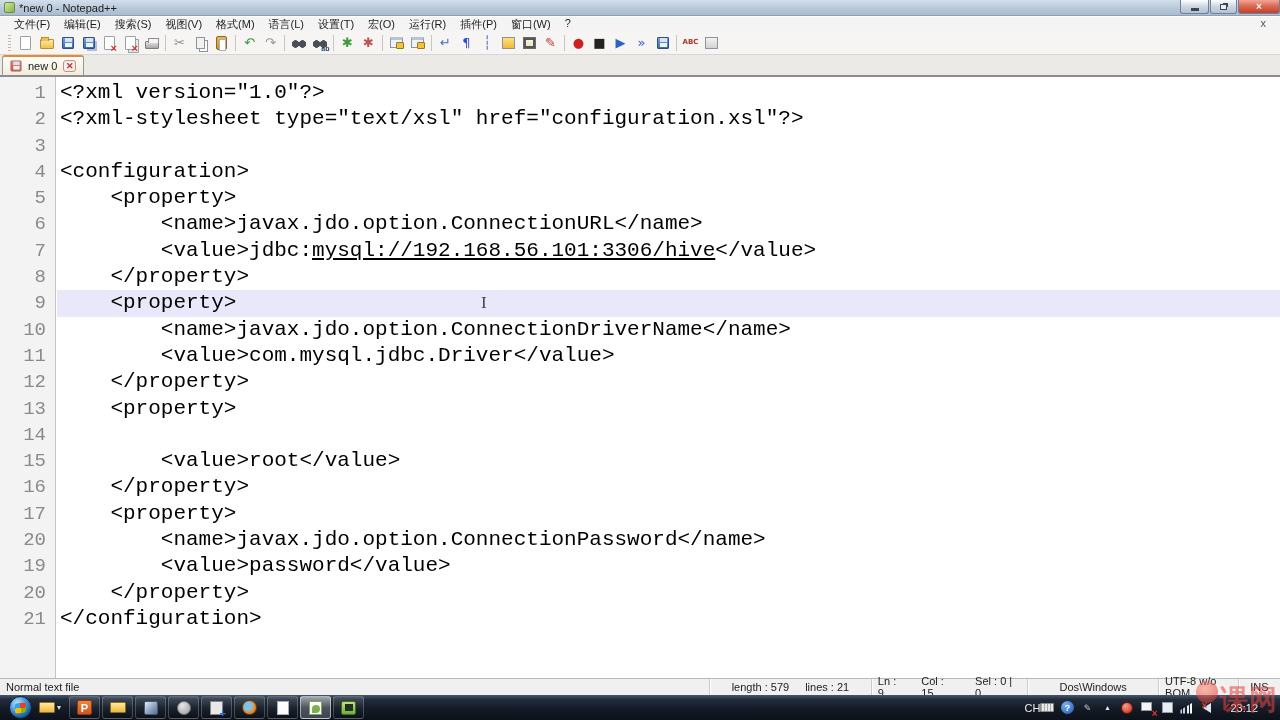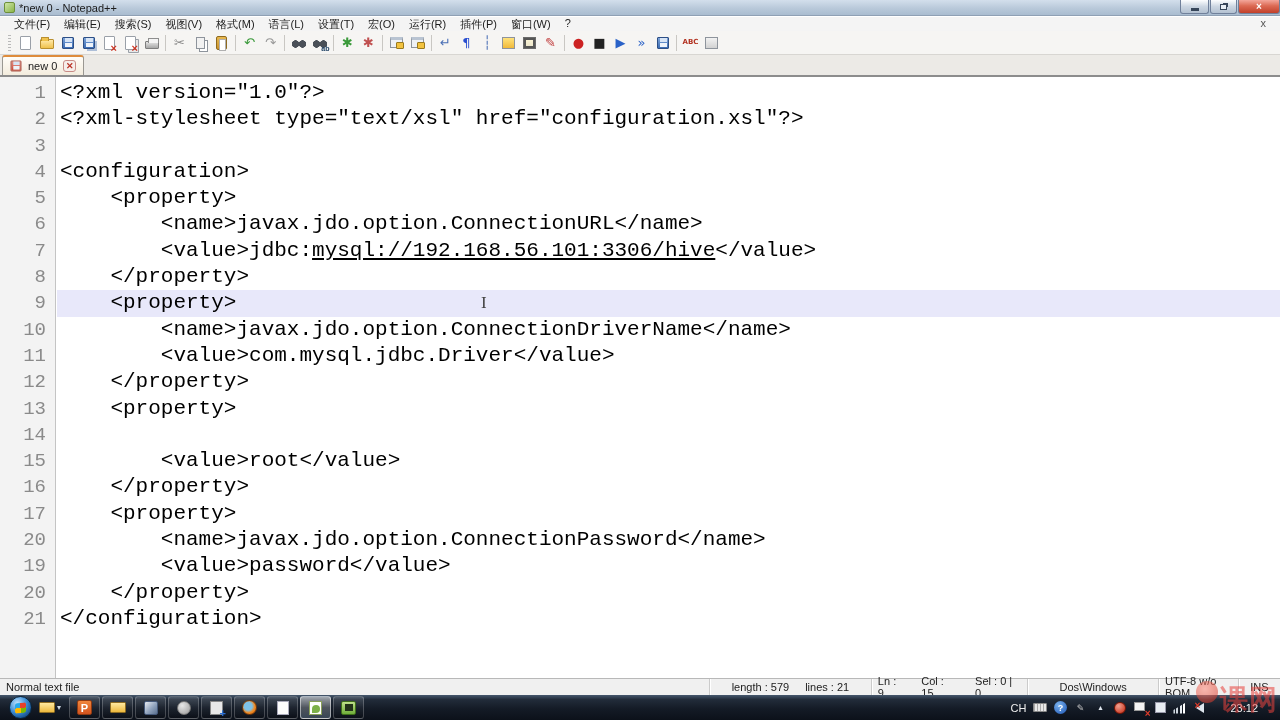--- a/index.html
+++ b/index.html
@@ -110,21 +110,21 @@
   .k-grey { width:14px; height:14px; border-radius:50%; background:radial-gradient(circle at 35% 30%,#e8e8e8,#9a9a9a); border:1px solid #777; }
   .k-pen { width:13px; height:14px; background:#e8e8e8; border:1px solid #888; position:relative; }
   .k-pen::after { content:"+"; position:absolute; right:-4px; bottom:-5px; color:#2a6fd4; font-size:11px; font-weight:bold; }
   .k-firefox { width:15px; height:15px; border-radius:50%; background:radial-gradient(circle at 40% 40%,#7ec2e8 35%,#f08a22 60%,#c85a10); border:1px solid #7a3c08; }
   .k-page { width:12px; height:14px; background:#fdfdfd; border:1px solid #aab; }
   .k-npp { width:13px; height:14px; background:#fff; border:1px solid #8aa05a; position:relative; }
   .k-npp::after { content:""; position:absolute; left:2px; top:3px; width:8px; height:8px; border-radius:50% 50% 50% 0; background:#7db04a; }
   .k-crt { width:15px; height:14px; background:linear-gradient(180deg,#bfe08a,#6fae3a); border:1px solid #3f6f1a; border-radius:2px; position:relative; }
   .k-crt::after { content:""; position:absolute; left:3px; top:2px; width:8px; height:7px; background:#23321a; }
 
-  #tray { margin-left:auto; display:flex; align-items:center; gap:7px; padding-right:6px; color:#eee; font-size:11px; }
+  #tray { margin-left:auto; display:flex; align-items:center; padding-right:6px; color:#eee; font-size:11px; }
   .tr-ic { width:14px; height:14px; display:flex; align-items:center; justify-content:center; position:relative; font-size:10px; }
   .k-kbd { width:15px; height:9px; background:#e8e8e8; border:1px solid #888; border-radius:1px;
     background-image:repeating-linear-gradient(90deg,#aaa 0 1px,transparent 1px 3px); }
   .k-help { width:13px; height:13px; border-radius:50%; background:radial-gradient(circle at 35% 30%,#7ab2ee,#1c55b4); color:#fff; font-size:9px; font-weight:bold; display:flex; align-items:center; justify-content:center; }
   .k-tinypen { color:#ccc; font-size:9px; }
   .k-chevup { color:#dfe6ee; font-size:8px; }
   .k-redball { width:12px; height:12px; border-radius:50%; background:radial-gradient(circle at 35% 30%,#f0a090,#c22810); border:1px solid #7a1505; }
   .k-flag { width:10px; height:12px; }
   .k-flag::before { content:""; position:absolute; left:1px; top:1px; width:9px; height:7px; background:#f4f4f4; border:1px solid #999; }
   .k-flag::after { content:"×"; position:absolute; right:-3px; bottom:-4px; color:#e03c2a; font-weight:bold; font-size:10px; }

